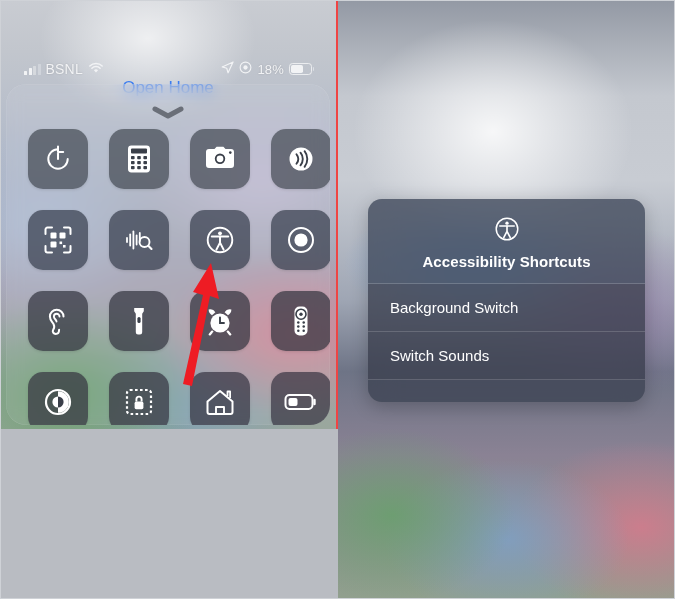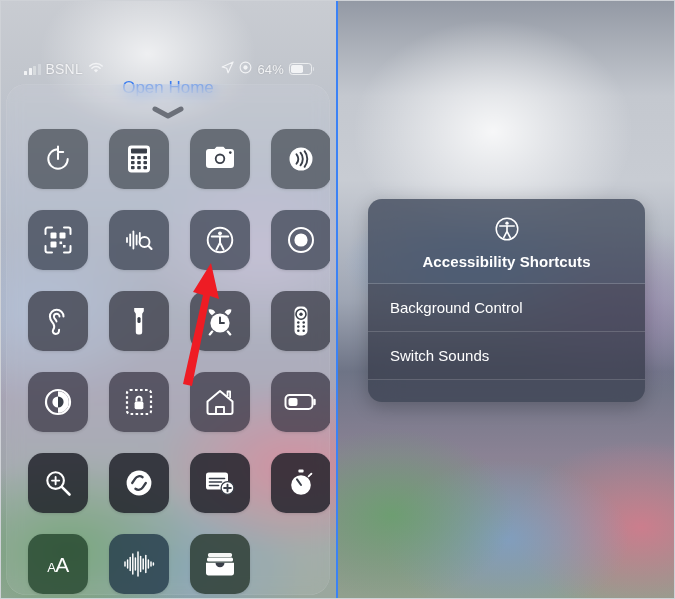--- a/index.html
+++ b/index.html
@@ -7,24 +7,24 @@
   body {
     font-family:"Liberation Sans", sans-serif;
     background:#b9bcc2;
     position:relative;
   }
   #app { position:absolute; inset:0; display:flex; }
 
   
   .panel-left {
     position:relative;
-    width:338px; height:599px;
+    width:338px; height:429px;
     overflow:hidden;
     background:#b7bac0;
-    border-right:2px solid #3b82f6;
+    border-right:2px solid #ef4444;
   }
   .panel-right {
     position:relative;
     width:337px; height:599px;
     overflow:hidden;
     background:#a9adb6;
   }
 
   
   .wall {
@@ -220,21 +220,21 @@
           <svg width="13" height="13" viewBox="0 0 14 14">
             <path d="M13 1 L1.3 6.4 L6.2 7.8 L7.6 12.7 Z" fill="none" stroke="#f2f3f5" stroke-width="1.3" stroke-linejoin="round"></path>
           </svg>
         </span>
         <span>
           <svg width="13" height="13" viewBox="0 0 14 14">
             <circle cx="7" cy="7" r="5.8" fill="none" stroke="#f2f3f5" stroke-width="1.2"></circle>
             <circle cx="7" cy="7" r="2.3" fill="#f2f3f5"></circle>
           </svg>
         </span>
-        <span class="pct">64%</span>
+        <span class="pct">18%</span>
         <span class="batt">
             <i></i>
           </span>
       </div>
     </div>
 
     <div class="open-home">Open Home</div>
 
     <div class="cc-sheet">
       <div class="chevron">
@@ -543,21 +543,21 @@
         <div class="dlg-icon">
           <svg width="28" height="28" viewBox="0 0 32 32">
             <circle cx="16" cy="16" r="12.3" fill="none" stroke="#fff" stroke-width="1.7"></circle>
             <circle cx="16" cy="9.3" r="1.9" fill="#fff"></circle>
             <path d="M7.8 12.6 h16.4" stroke="#fff" stroke-width="1.9" stroke-linecap="round"></path>
             <path d="M16 12.6 v6 l-3.6 7 M16 18.6 l3.6 7" stroke="#fff" stroke-width="1.9" stroke-linecap="round" fill="none"></path>
           </svg>
         </div>
         <div class="dlg-title">Accessibility Shortcuts</div>
       </div>
-      <div class="dlg-row">Background Control</div>
+      <div class="dlg-row">Background Switch</div>
       <div class="dlg-row">Switch Sounds</div>
       <div class="dlg-row dlg-row-empty"></div>
     </div>
   </div>
 
 </div>
 
 <div class="frame-border"></div>
 
 </body></html>

